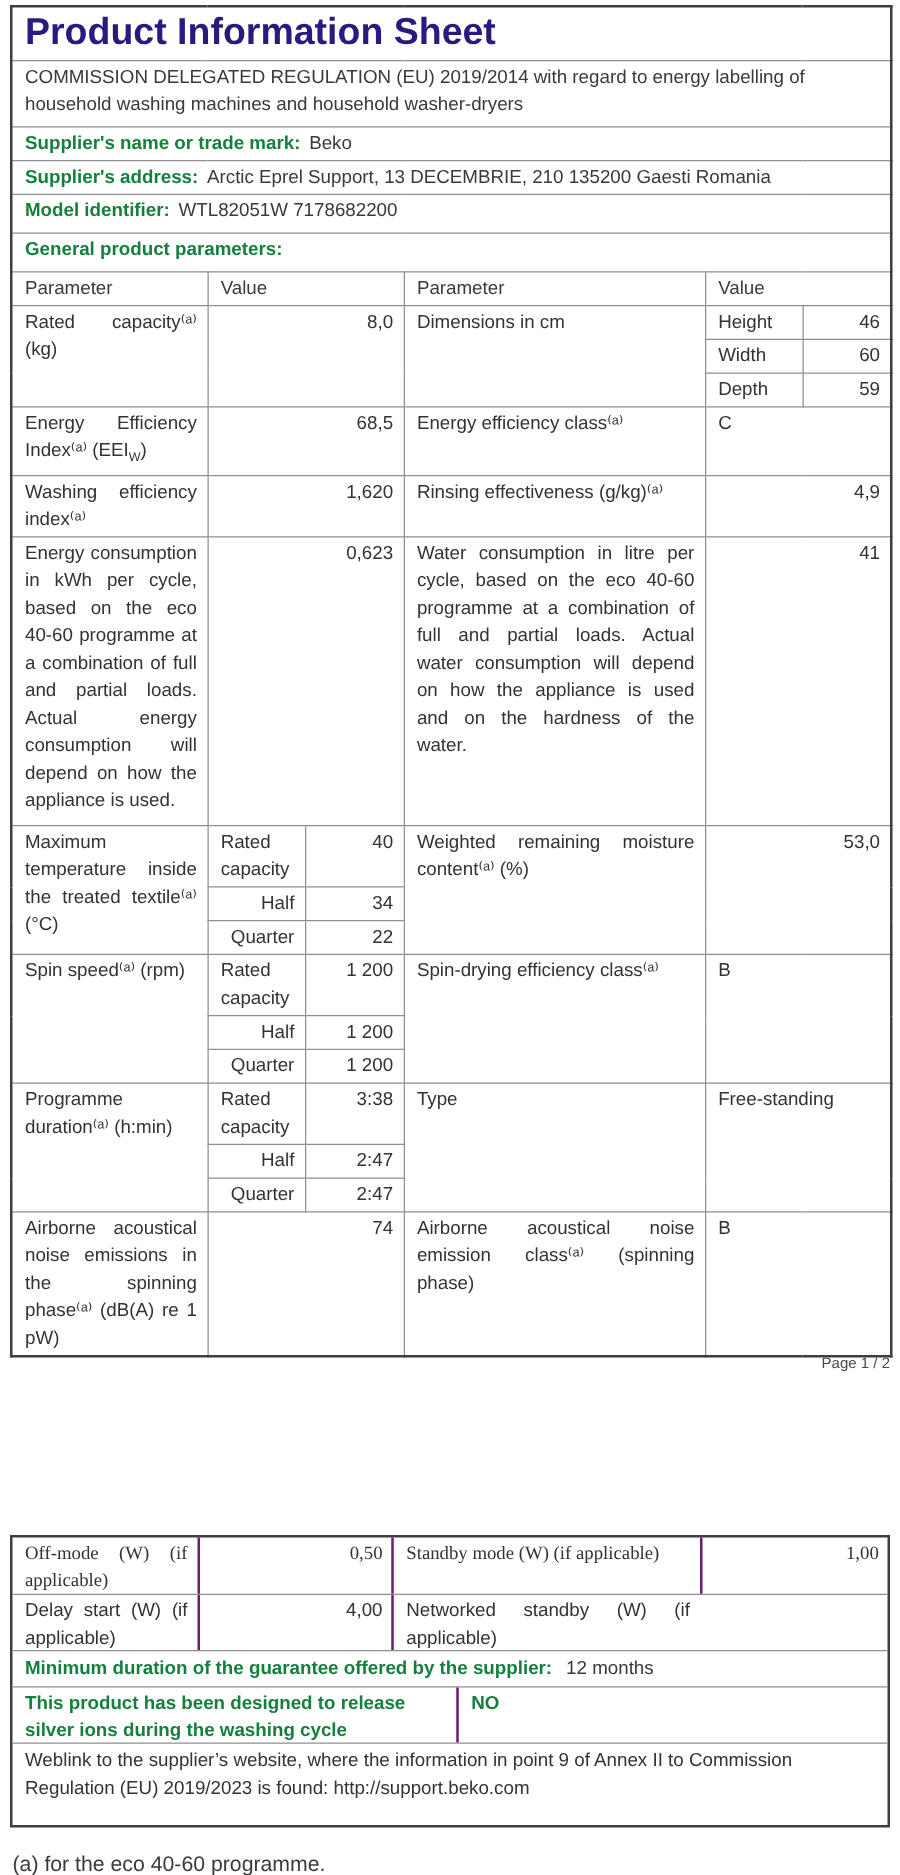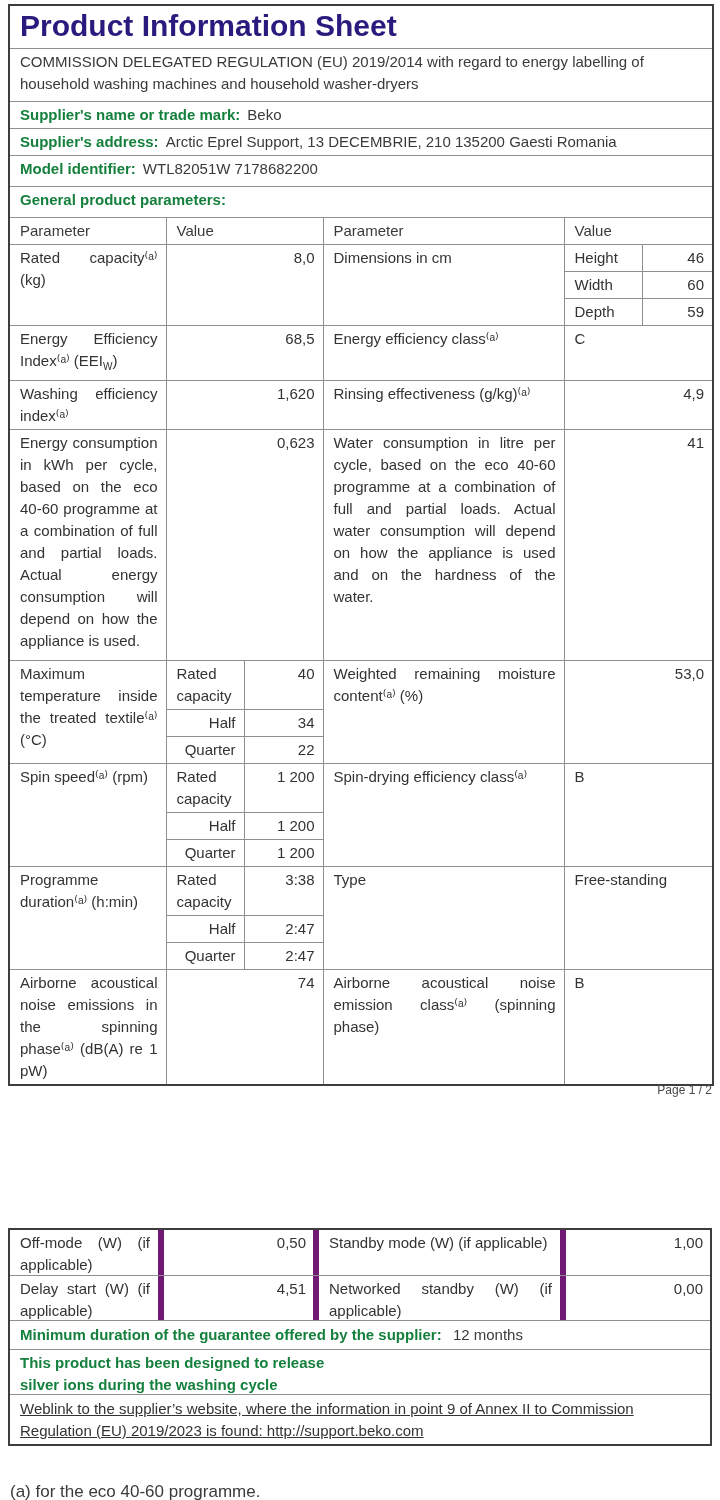--- a/index.html
+++ b/index.html
@@ -64,32 +64,32 @@
     position: absolute; left: 10px; top: 1482px;
     font-size: 17px; color: #3a3a3a;
   }
 
   
   .sheet2 {
     position: absolute; left: 8px; top: 1228px; width: 704px;
     border: 2px solid #3e3e3e; background: #fff; box-sizing: border-box;
   }
   .s2row { display: flex; border-top: 1px solid #8f8f8f; box-sizing: border-box; }
-  .s2row:first-child { border-top: none; }
+  .s2row:first-child { border-top: none; font-family: Liberation Serif, serif; }
   .s2cell {
     box-sizing: border-box; padding: 2px 8px 2px 10px;
     font-size: 15px; line-height: 22px; overflow: hidden;
   }
-  .s2cell + .s2cell { border-left: 6px solid #701a75; }
+  .s2cell + .s2cell { border-left: 2px solid #701a75; }
   .s2cell.val { text-align: right; padding-right: 7px; }
   .s2cell.just { text-align: justify; }
   .w1 { width: 148px; } .w2 { width: 155px; } .w3 { width: 247px; } .w4 { flex: 1; }
   .wsil { width: 345px; } .wsilval { flex: 1; }
   .hA { height: 45px; } .hB { height: 29px; } .hC { height: 45px; gap: 10px; }
-  .hD { height: 29px; } .hE { height: 50px; text-decoration: underline; }
+  .hD { height: 29px; } .hE { height: 66px; }
   .s2full { box-sizing: border-box; padding: 3px 10px; font-size: 15px; line-height: 22px; }
 </style>
 </head>
 <body>
 
 <table class="sheet">
   <colgroup>
     <col style="width:157px">
       <col style="width:78px">
       <col style="width:79px">
@@ -238,32 +238,32 @@
 
 <div class="sheet2">
   <div class="s2row hA">
     <div class="s2cell just w1">Off-mode (W) (if applicable)</div>
     <div class="s2cell val w2">0,50</div>
     <div class="s2cell just w3">Standby mode (W) (if applicable)</div>
     <div class="s2cell val w4">1,00</div>
   </div>
   <div class="s2row hA">
     <div class="s2cell just w1">Delay start (W) (if applicable)</div>
-    <div class="s2cell val w2">4,51</div>
+    <div class="s2cell val w2">4,00</div>
     <div class="s2cell just w3">Networked standby (W) (if applicable)</div>
-    <div class="s2cell val w4">0,00</div>
   </div>
   <div class="s2row hB">
     <div class="s2full">
       <span class="b">Minimum duration of the guarantee offered by the supplier:</span>
       <span class="kv-value">12 months</span>
     </div>
   </div>
   <div class="s2row hC">
     <div class="s2cell wsil b">This product has been designed to release silver ions during the washing cycle</div>
+    <div class="s2cell wsilval b">NO</div>
   </div>
   <div class="s2row hE">
     <div class="s2full">
       <span>Weblink to the supplier’s website, where the information in point 9 of Annex II to Commission Regulation (EU) 2019/2023 is found:</span>
       <span>http://support.beko.com</span>
     </div>
   </div>
 </div>
 
 <div class="footnote">(a) for the eco 40-60 programme.</div>

